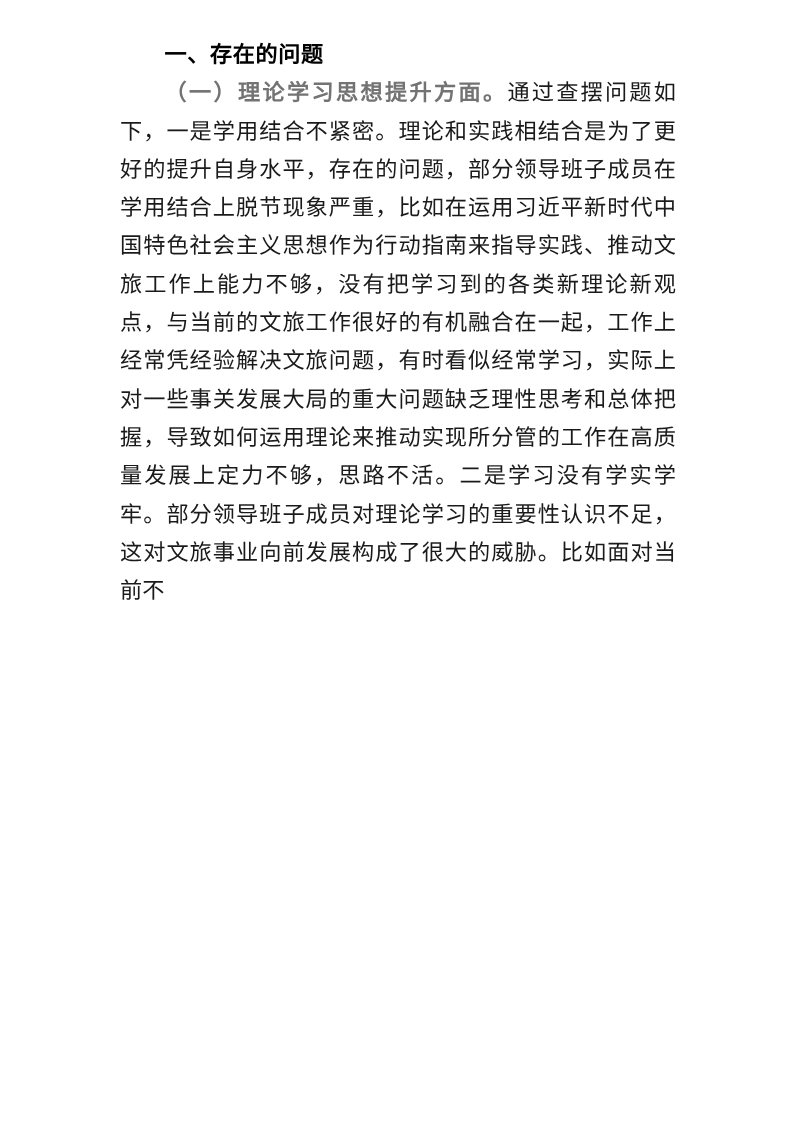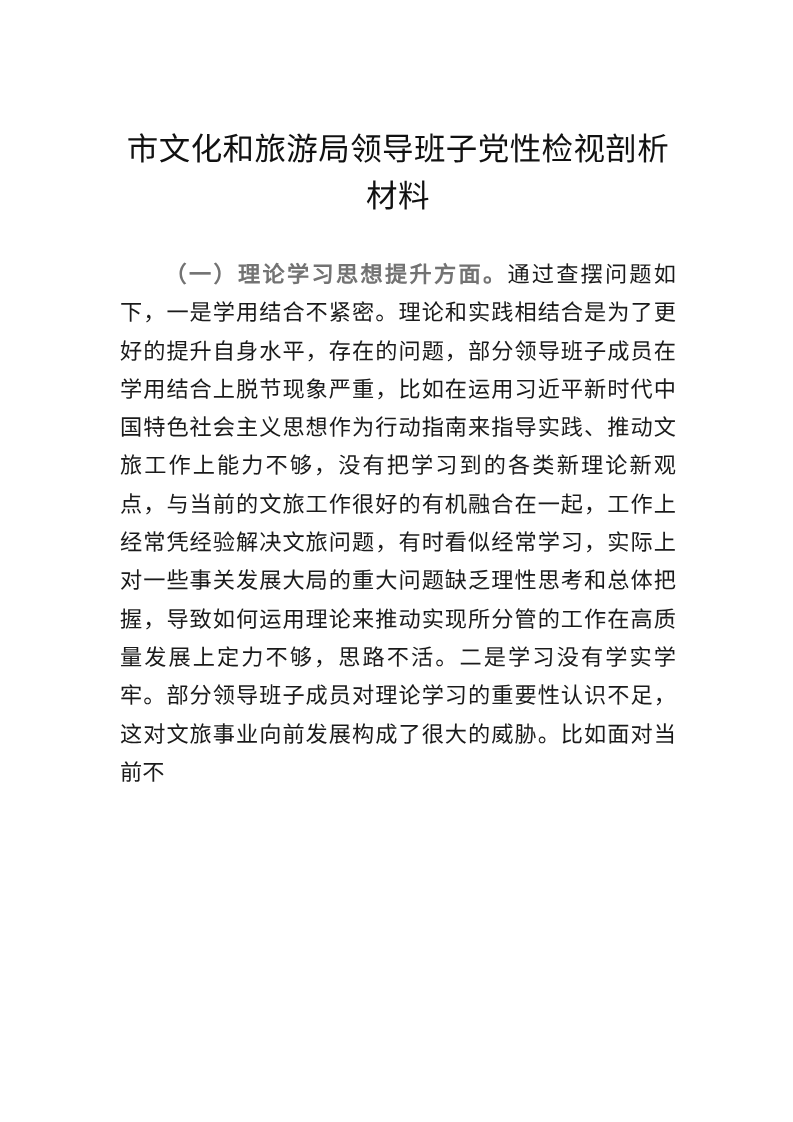--- a/index.html
+++ b/index.html
@@ -90,23 +90,23 @@
     letter-spacing: 0.3px;
     color: #737373;
   }
 </style>
 </head>
 <body>
 
 <div class="page">
   <div class="content">
 
-    <h1 class="doc-title">市文化和旅游局领导班子党性检视剖析材料</h1>
 
     <div class="body-block">
 
 
+      <p class="heading-1">一、存在的问题</p>
 
       <p class="para"><span class="heading-2">（一）理论学习思想提升方面。</span><span>通过查摆问题如下，一是学用结合不紧密。理论和实践相结合是为了更好的提升自身水平，存在的问题，部分领导班子成员在学用结合上脱节现象严重，比如在运用习近平新时代中国特色社会主义思想作为行动指南来指导实践、推动文旅工作上能力不够，没有把学习到的各类新理论新观点，与当前的文旅工作很好的有机融合在一起，工作上经常凭经验解决文旅问题，有时看似经常学习，实际上对一些事关发展大局的重大问题缺乏理性思考和总体把握，导致如何运用理论来推动实现所分管的工作在高质量发展上定力不够，思路不活。二是学习没有学实学牢。部分领导班子成员对理论学习的重要性认识不足，这对文旅事业向前发展构成了很大的威胁。比如面对当前不</span></p>
 
     </div>
   </div>
 </div>
 
 </body></html>

